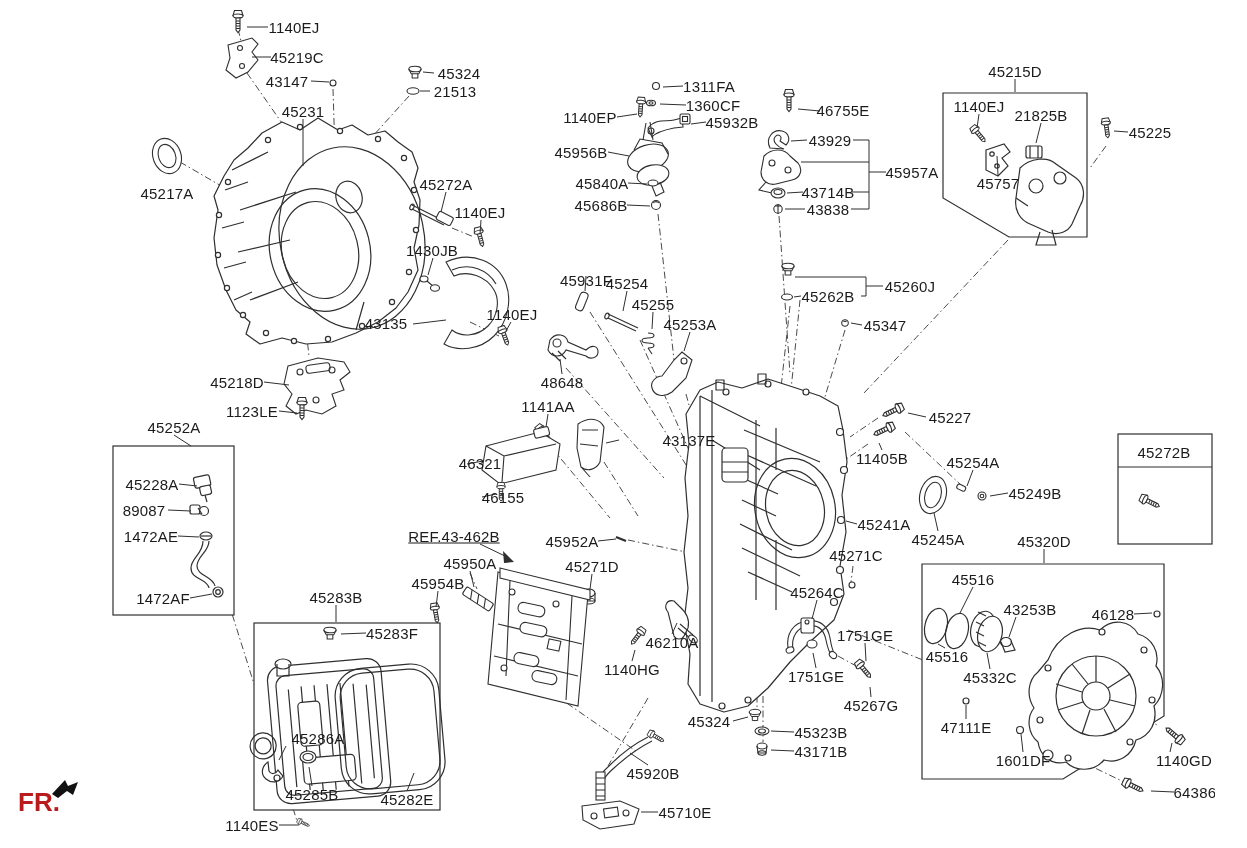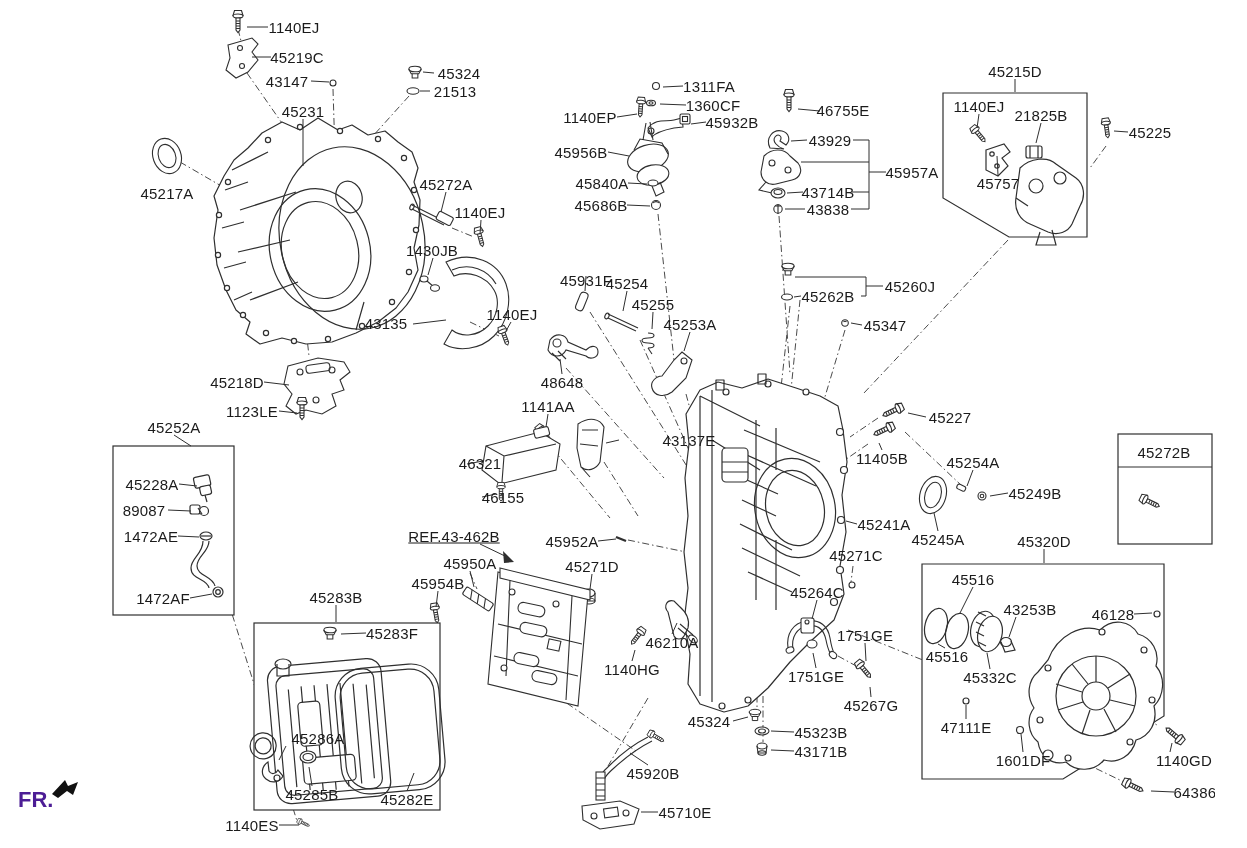--- a/index.html
+++ b/index.html
@@ -2,21 +2,21 @@
 <html><head>
 <meta charset="utf-8">
 <style>
   html,body{margin:0;padding:0;background:#fff;}
   .stage{position:relative;width:1215px;height:848px;background:#fff;overflow:hidden;
          font-family:"Liberation Sans",sans-serif;}
   .stage svg{position:absolute;left:0;top:0;}
   .plabel{position:absolute;transform:translate(-50%,-50%);font-size:15px;color:#1b1b1b;
           white-space:nowrap;letter-spacing:.2px;line-height:1;}
   .plabel.underline{text-decoration:underline;}
-  .fr-label{position:absolute;left:18px;top:787px;font-size:22px;font-weight:bold;color:#4c1d95;}
+  .fr-label{position:absolute;left:18px;top:787px;font-size:26px;font-weight:bold;color:#b91c1c;}
 </style>
 </head>
 <body>
 
 <div class="stage">
 
 <svg width="1247" height="848" viewBox="0 0 1247 848">
   <defs>
     <g id="sym-bolt" stroke="#2f2f2f" stroke-width="1.1" fill="#fff">
       <path d="M-5,-1.5 L-3.5,-6.5 L3.5,-6.5 L5,-1.5 Z"></path>

